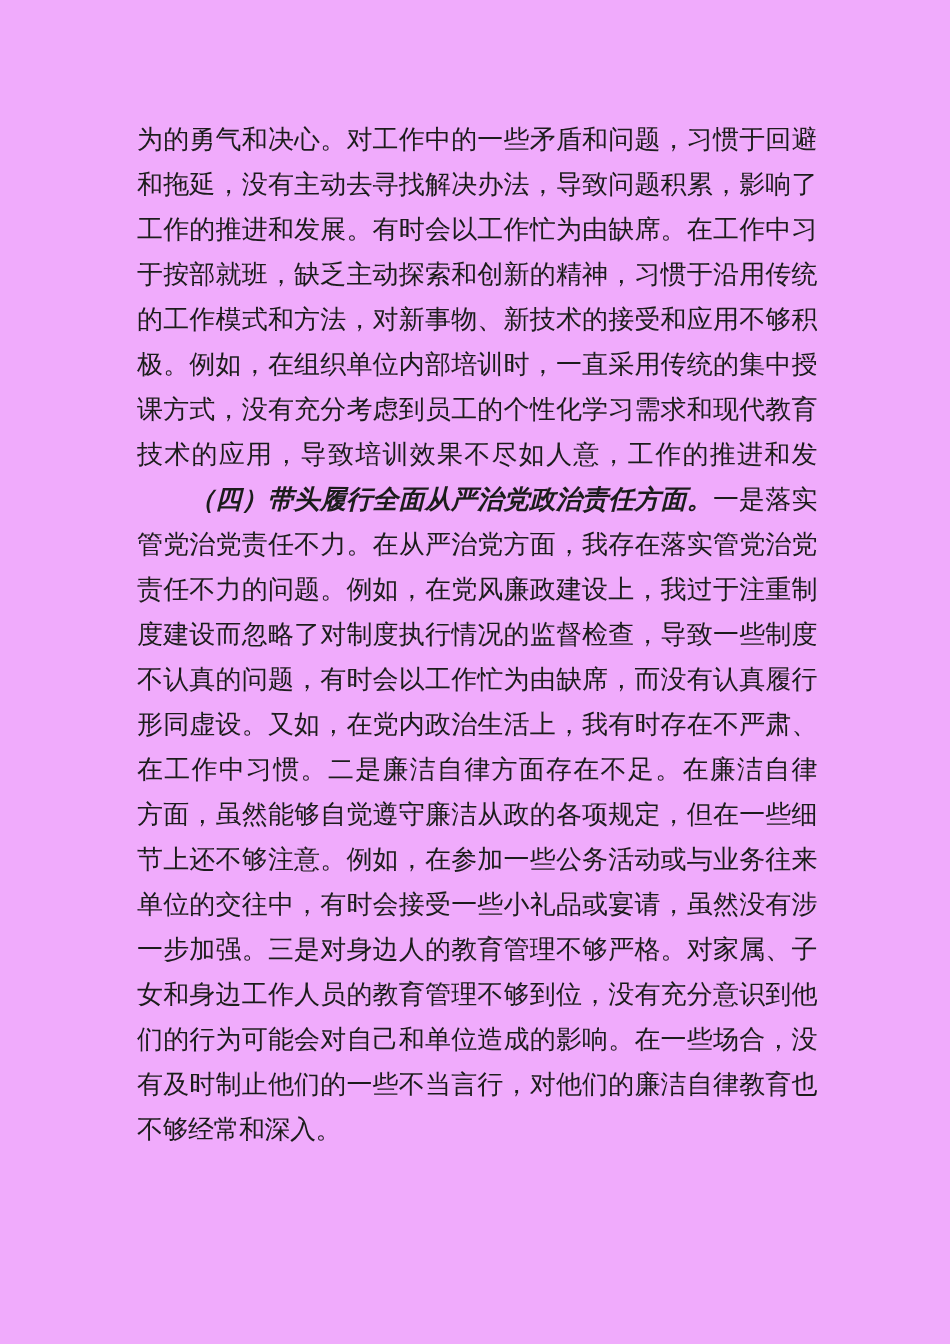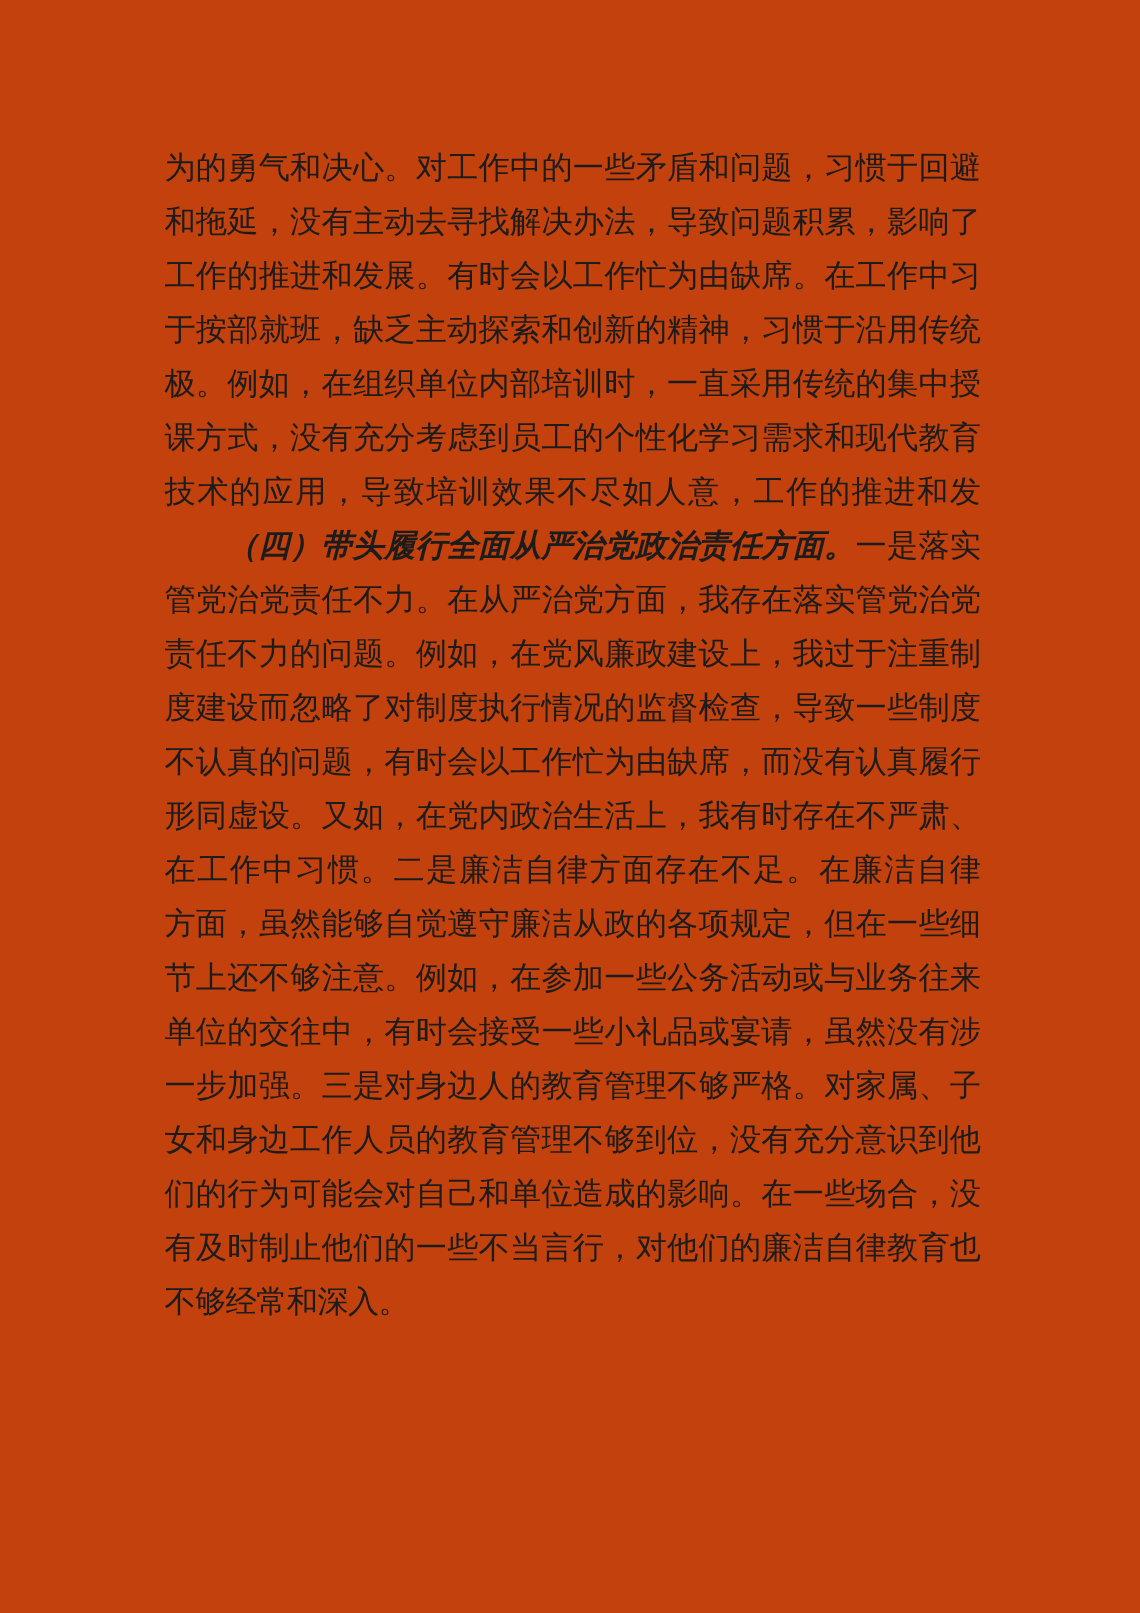--- a/index.html
+++ b/index.html
@@ -13,21 +13,21 @@
     overflow: hidden;
     position: relative;
     font-family: "Liberation Serif", "DejaVu Serif", serif;
   }
   .page {
     position: absolute;
     left: 0;
     top: 0;
     width: 950px;
     height: 1344px;
-    background: #c2410c;
+    background: #f0abfc;
   }
   .doc-body {
     position: absolute;
     left: 137px;
     top: 117px;
     width: 680px;
     font-size: 26px;
     color: #1c1c1c;
     letter-spacing: -0.5px;
   }
@@ -52,20 +52,21 @@
 </style>
 </head>
 <body>
 
 <div class="page">
   <div class="doc-body" style="color: rgb(28, 28, 28);">
       <div class="line"><span class="">为的勇气和决心。对工作中的一些矛盾和问题，习惯于回避</span></div>
       <div class="line"><span class="">和拖延，没有主动去寻找解决办法，导致问题积累，影响了</span></div>
       <div class="line"><span class="">工作的推进和发展。有时会以工作忙为由缺席。在工作中习惯</span></div>
       <div class="line"><span class="">于按部就班，缺乏主动探索和创新的精神，习惯于沿用传统</span></div>
+      <div class="line"><span class="">的工作模式和方法，对新事物、新技术的接受和应用不够积</span></div>
       <div class="line"><span class="">极。例如，在组织单位内部培训时，一直采用传统的集中授</span></div>
       <div class="line"><span class="">课方式，没有充分考虑到员工的个性化学习需求和现代教育</span></div>
       <div class="line"><span class="">技术的应用，导致培训效果不尽如人意，工作的推进和发展。</span></div>
       <div class="line indent"><span class="emphasis">（四）带头履行全面从严治党政治责任方面。</span><span class="">一是落实</span></div>
       <div class="line"><span class="">管党治党责任不力。在从严治党方面，我存在落实管党治党</span></div>
       <div class="line"><span class="">责任不力的问题。例如，在党风廉政建设上，我过于注重制</span></div>
       <div class="line"><span class="">度建设而忽略了对制度执行情况的监督检查，导致一些制度</span></div>
       <div class="line"><span class="">不认真的问题，有时会以工作忙为由缺席，而没有认真履行</span></div>
       <div class="line"><span class="">形同虚设。又如，在党内政治生活上，我有时存在不严肃、</span></div>
       <div class="line"><span class="">在工作中习惯。二是廉洁自律方面存在不足。在廉洁自律</span></div>

